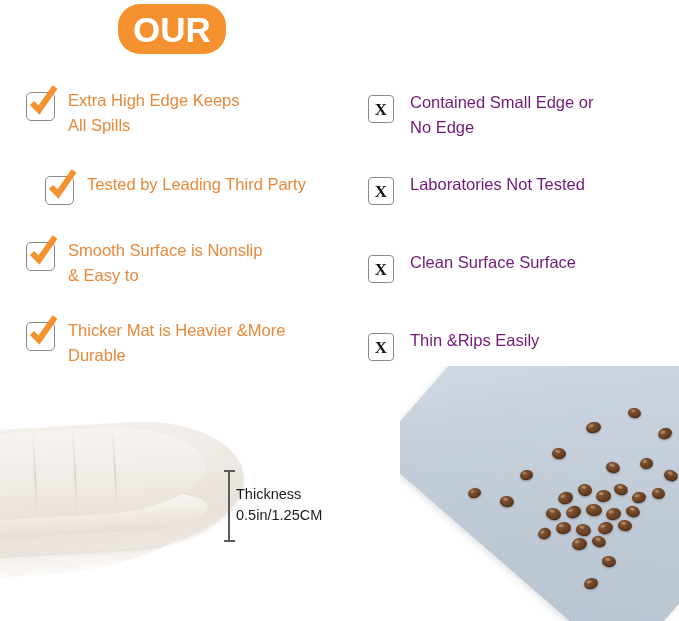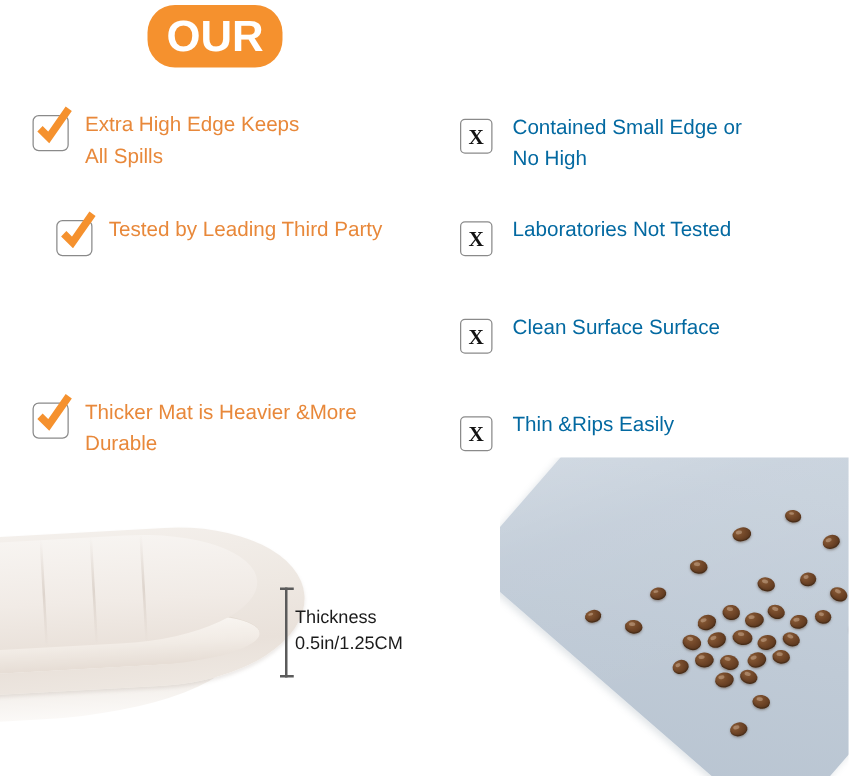--- a/index.html
+++ b/index.html
@@ -61,21 +61,21 @@
     margin-top:5px;
     margin-right:16px;
     display:flex;align-items:center;justify-content:center;
     font-size:17px;font-weight:700;color:#121212;
     font-family:"Liberation Serif", serif;
     line-height:1;
   }
 
   .txt{font-size:16.5px;line-height:25px;}
   .txt-our{color:#e8883a;}
-  .txt-their{color:#0369a1;}
+  .txt-their{color:#701a75;}
 
   
   .photo-left{
     position:absolute;left:-38px;top:424px;width:282px;height:155px;
   }
   .mat-cream-outer{
     position:absolute;left:0;top:0;width:282px;height:126px;
     background:linear-gradient(176deg,#f4f0ec 0%,#eee8e2 45%,#e9e1da 75%,#efe9e3 100%);
     border-radius:0 58% 62% 0 / 0 72% 78% 0;
     transform:rotate(-3.2deg);
@@ -165,38 +165,49 @@
     <span class="cbx">
       <svg viewBox="0 0 34 34">
           <path d="M7 19 L14 26 L30 3" fill="none" stroke="#f5912e" stroke-width="6" stroke-linecap="butt" stroke-linejoin="miter"></path>
         </svg>
     </span>
     <span class="txt txt-our">
       <span>Tested by Leading Third Party</span>
     </span>
   </div>
 
+  <div class="row row-left" style="top:238px;">
+    <span class="cbx">
+      <svg viewBox="0 0 34 34">
+          <path d="M7 19 L14 26 L30 3" fill="none" stroke="#f5912e" stroke-width="6" stroke-linecap="butt" stroke-linejoin="miter"></path>
+        </svg>
+    </span>
+    <span class="txt txt-our">
+      <span>Smooth Surface is Nonslip</span><br>
+      <span>&amp; Easy to</span>
+    </span>
+  </div>
 
   <div class="row row-left" style="top:318px;">
     <span class="cbx">
       <svg viewBox="0 0 34 34">
           <path d="M7 19 L14 26 L30 3" fill="none" stroke="#f5912e" stroke-width="6" stroke-linecap="butt" stroke-linejoin="miter"></path>
         </svg>
     </span>
     <span class="txt txt-our">
       <span>Thicker Mat is Heavier &amp;More</span><br>
       <span>Durable</span>
     </span>
   </div>
 
   <div class="row row-right" style="top:90px;">
     <span class="xbx">X</span>
     <span class="txt txt-their">
       <span>Contained Small Edge or</span><br>
-      <span>No High</span>
+      <span>No Edge</span>
     </span>
   </div>
 
   <div class="row row-right" style="top:172px;">
     <span class="xbx">X</span>
     <span class="txt txt-their">
       <span>Laboratories Not Tested</span>
     </span>
   </div>
 

